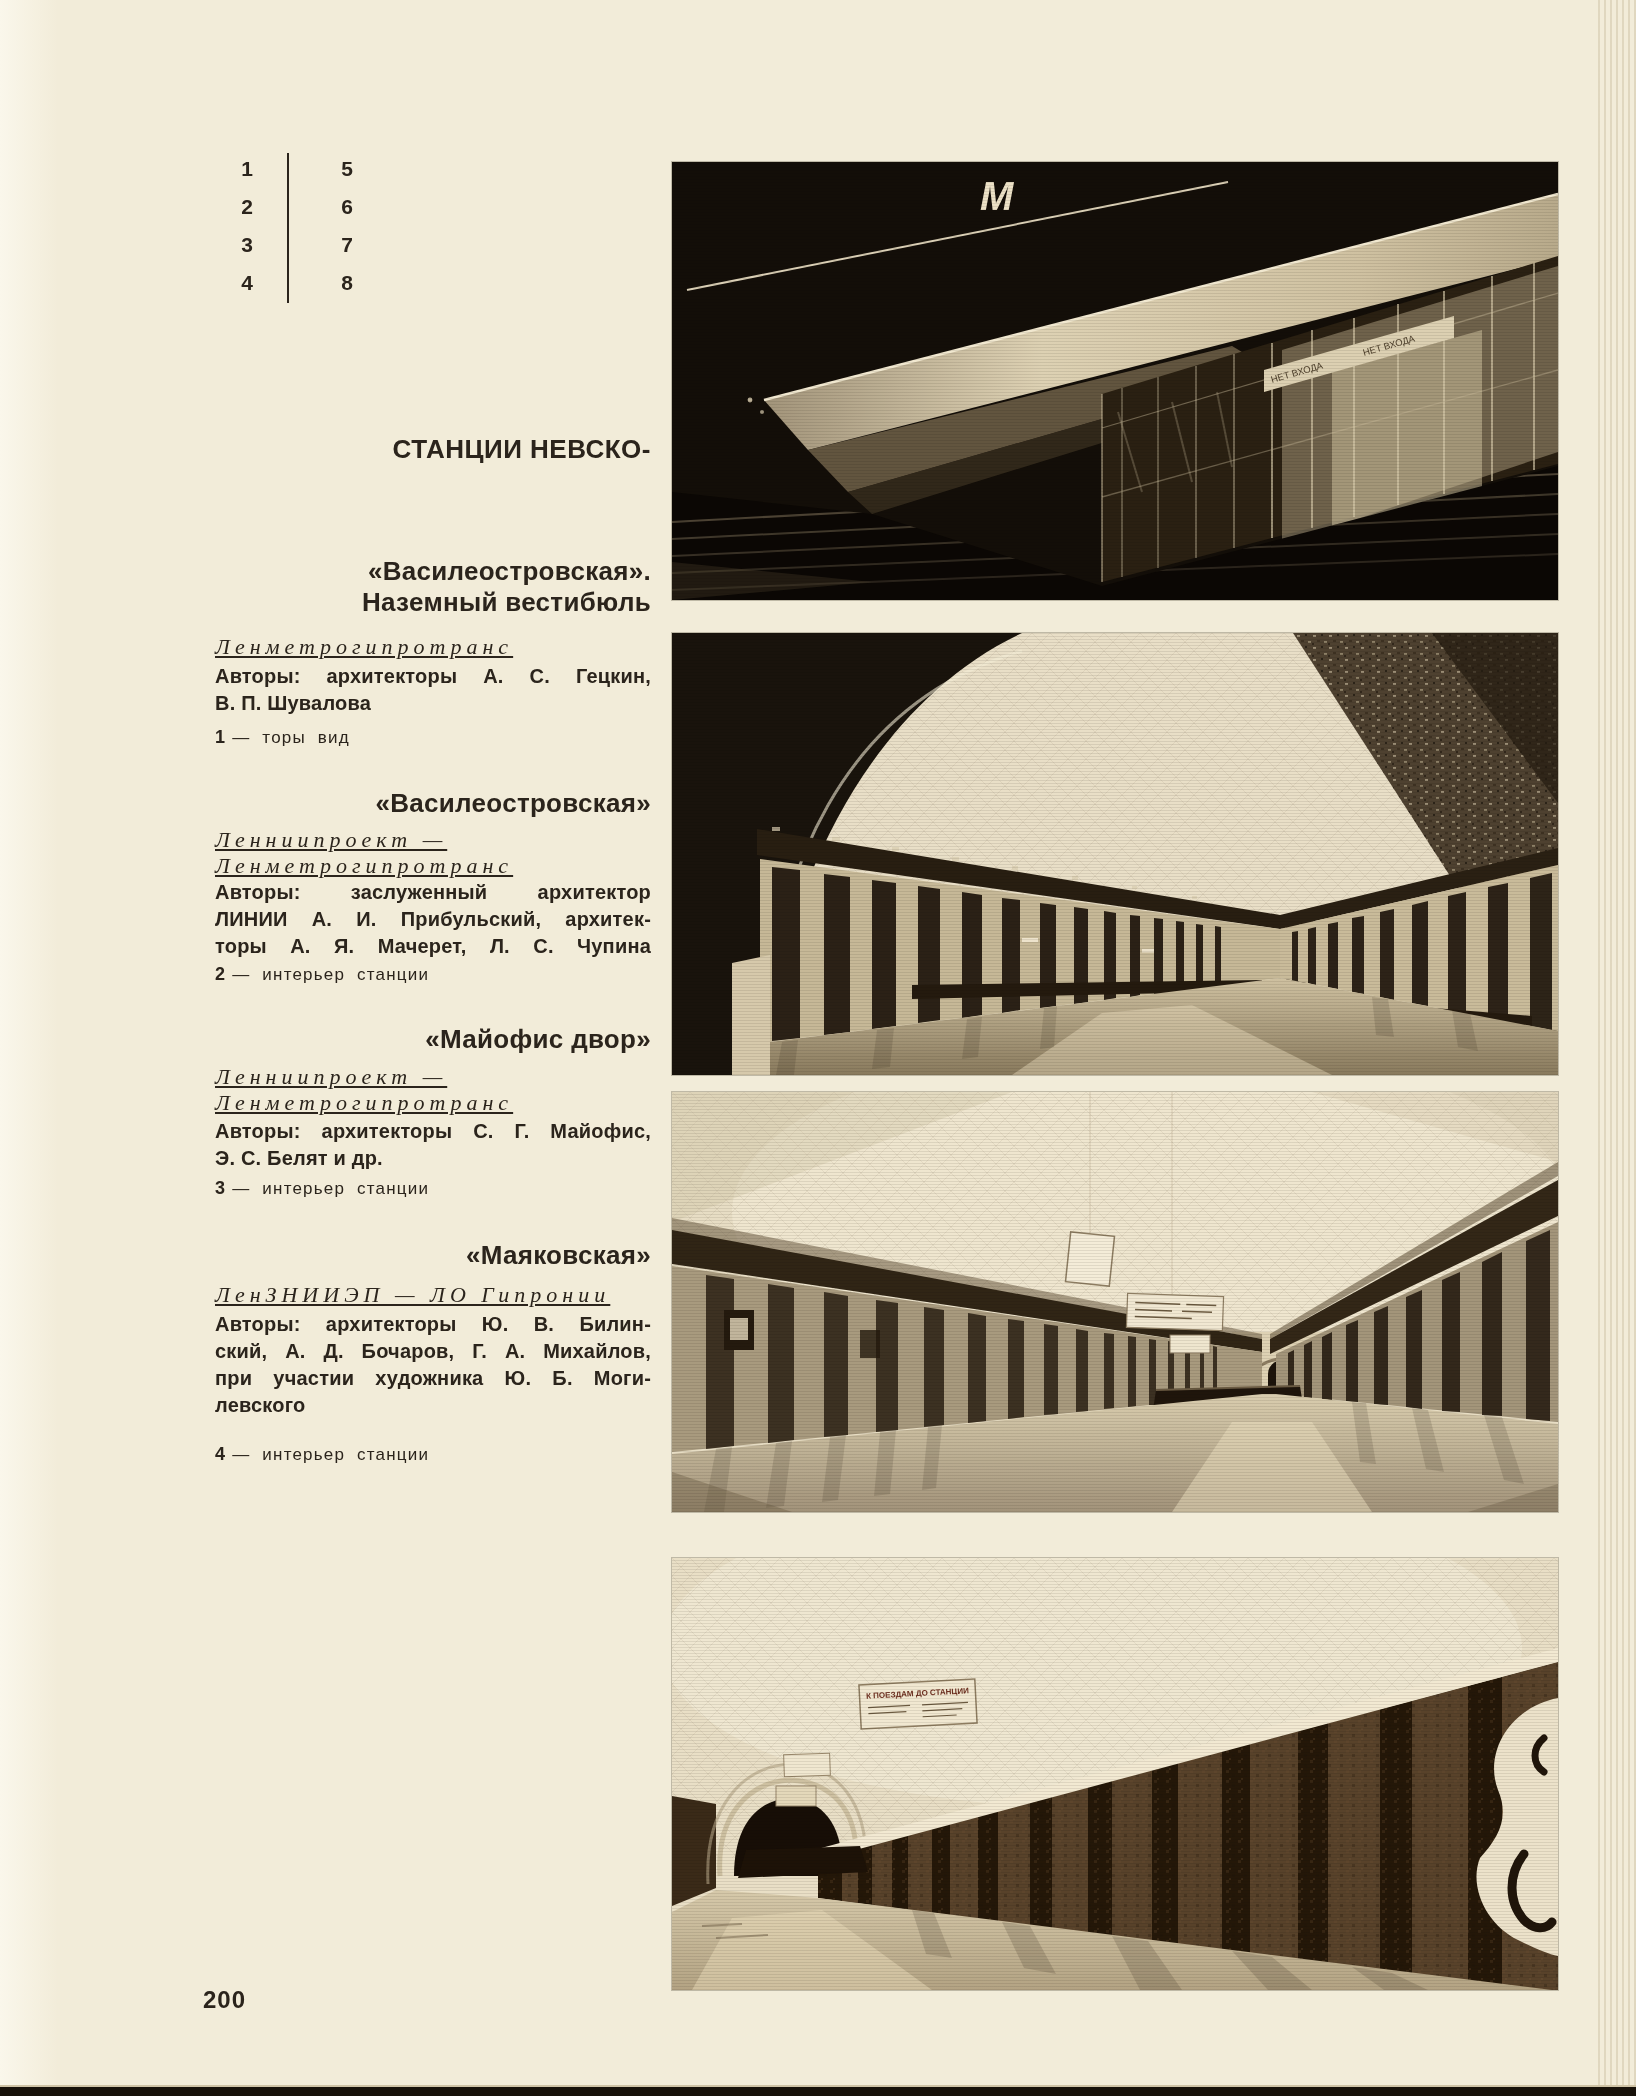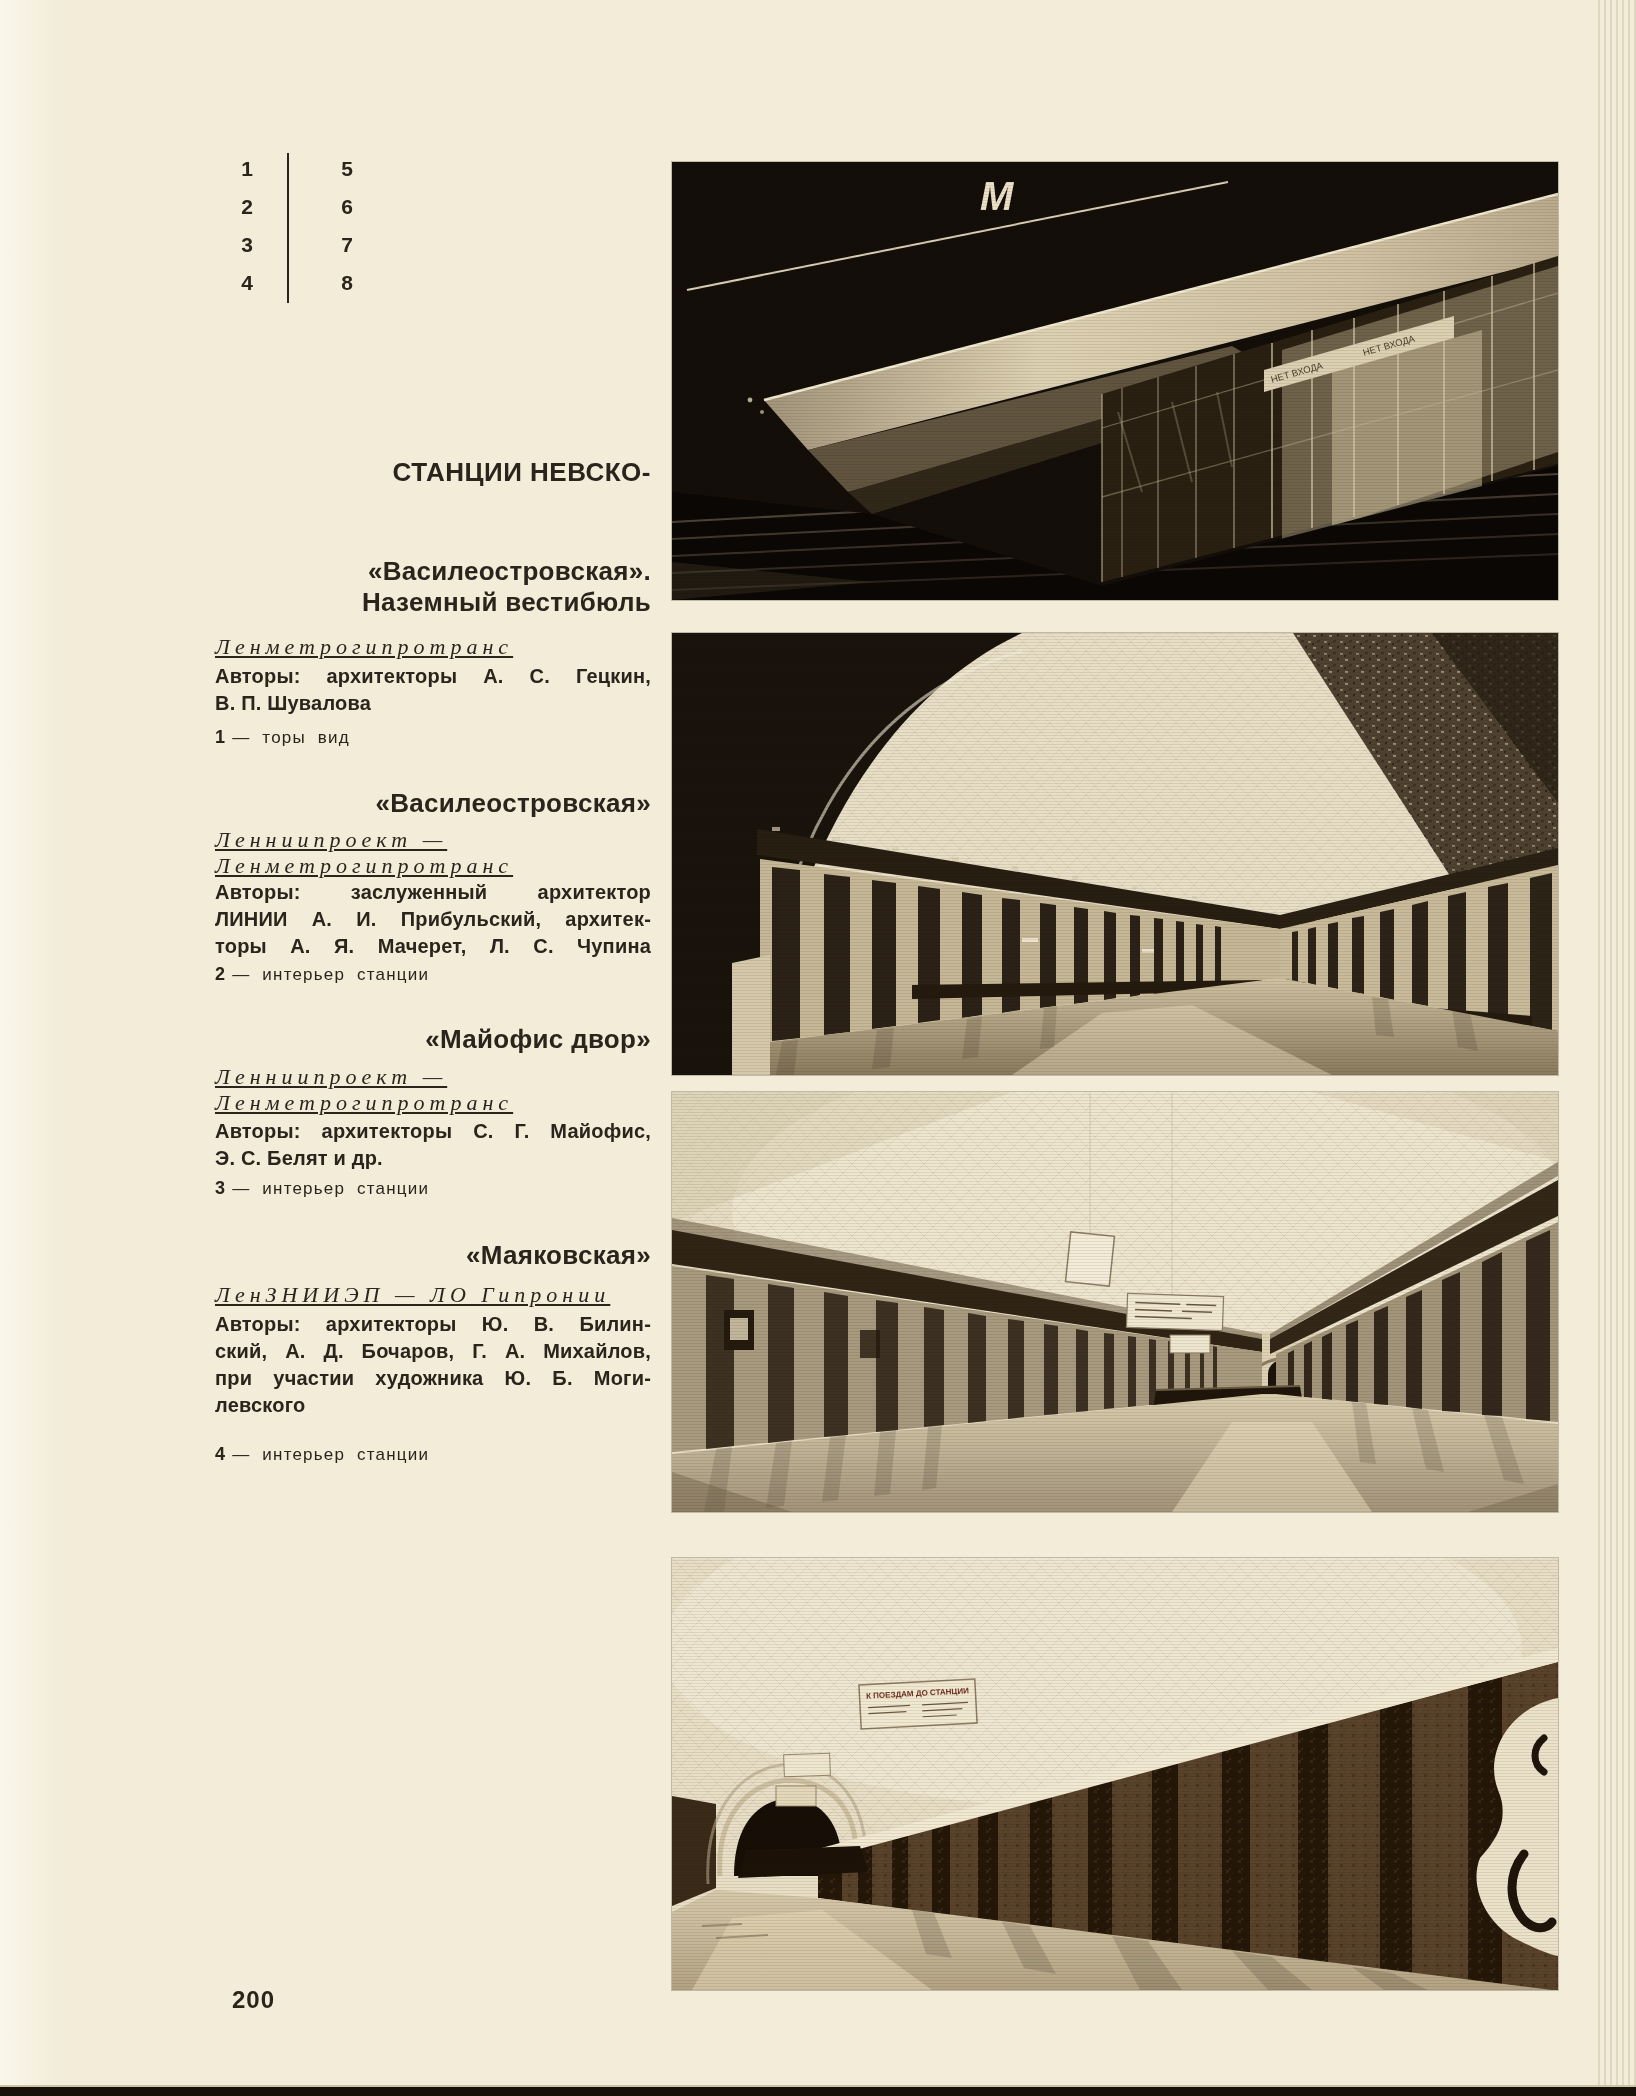--- a/index.html
+++ b/index.html
@@ -10,32 +10,32 @@
   .right-edge{right:0;top:0;width:38px;height:100%;
      background:repeating-linear-gradient(90deg, rgba(190,176,143,.35) 0 2px, rgba(242,236,217,0) 2px 6px);}
   .bottom-strip{left:0;right:0;bottom:0;height:9px;background:#17110a;border-top:2px solid #cfc3a6;}
 
   .figkey{position:absolute;left:225px;top:150px;width:160px;font-weight:700;font-size:21px;}
   .figkey-row{display:flex;height:38px;align-items:center;}
   .figkey-cell{width:44px;text-align:center;}
   .figkey-cell.right{margin-left:56px;}
   .figkey-divider{position:absolute;left:62px;top:3px;width:2px;height:150px;background:#2b241c;}
 
-  .title{position:absolute;left:215px;width:436px;top:456px;text-align:right;
+  .title{position:absolute;left:215px;width:436px;top:433px;text-align:right;
          font-weight:700;font-size:26px;line-height:33px;letter-spacing:.5px;}
   .s-heading{position:absolute;left:215px;width:436px;text-align:right;
          font-weight:700;font-size:26px;line-height:31px;letter-spacing:.3px;}
   .org{position:absolute;left:215px;width:436px;font-family:"Liberation Serif",serif;
        font-style:italic;font-size:22px;line-height:26px;letter-spacing:5px;text-decoration:underline;}
   .authors{position:absolute;left:215px;width:436px;font-weight:700;font-size:20px;line-height:27px;letter-spacing:.2px;}
   .authors .jline{text-align:justify;text-align-last:justify;}
   .authors .lline{text-align:left;}
   .caption{position:absolute;left:215px;width:436px;font-size:17px;letter-spacing:1.2px;word-spacing:6px;}
   .caption .num{font-weight:700;font-size:18px;margin-right:6px;}
-  .pagenum{position:absolute;left:203px;top:1986px;font-weight:700;font-size:24px;letter-spacing:1px;margin-left:29px;}
+  .pagenum{position:absolute;left:203px;top:1986px;font-weight:700;font-size:24px;letter-spacing:1px;}
 
   .photo{position:absolute;left:672px;width:886px;outline:1px solid rgba(40,30,15,.25);}
   .photo svg{display:block;width:100%;height:100%;}
   .photo::after{content:"";position:absolute;inset:0;pointer-events:none;mix-blend-mode:multiply;
      background:repeating-linear-gradient(0deg, rgba(31,23,12,.09) 0 1px, transparent 1px 3px);}
   #photo1{top:162px;height:438px;}
   #photo2{top:633px;height:442px;}
   #photo3{top:1092px;height:420px;}
   #photo4{top:1558px;height:432px;}
 </style>

